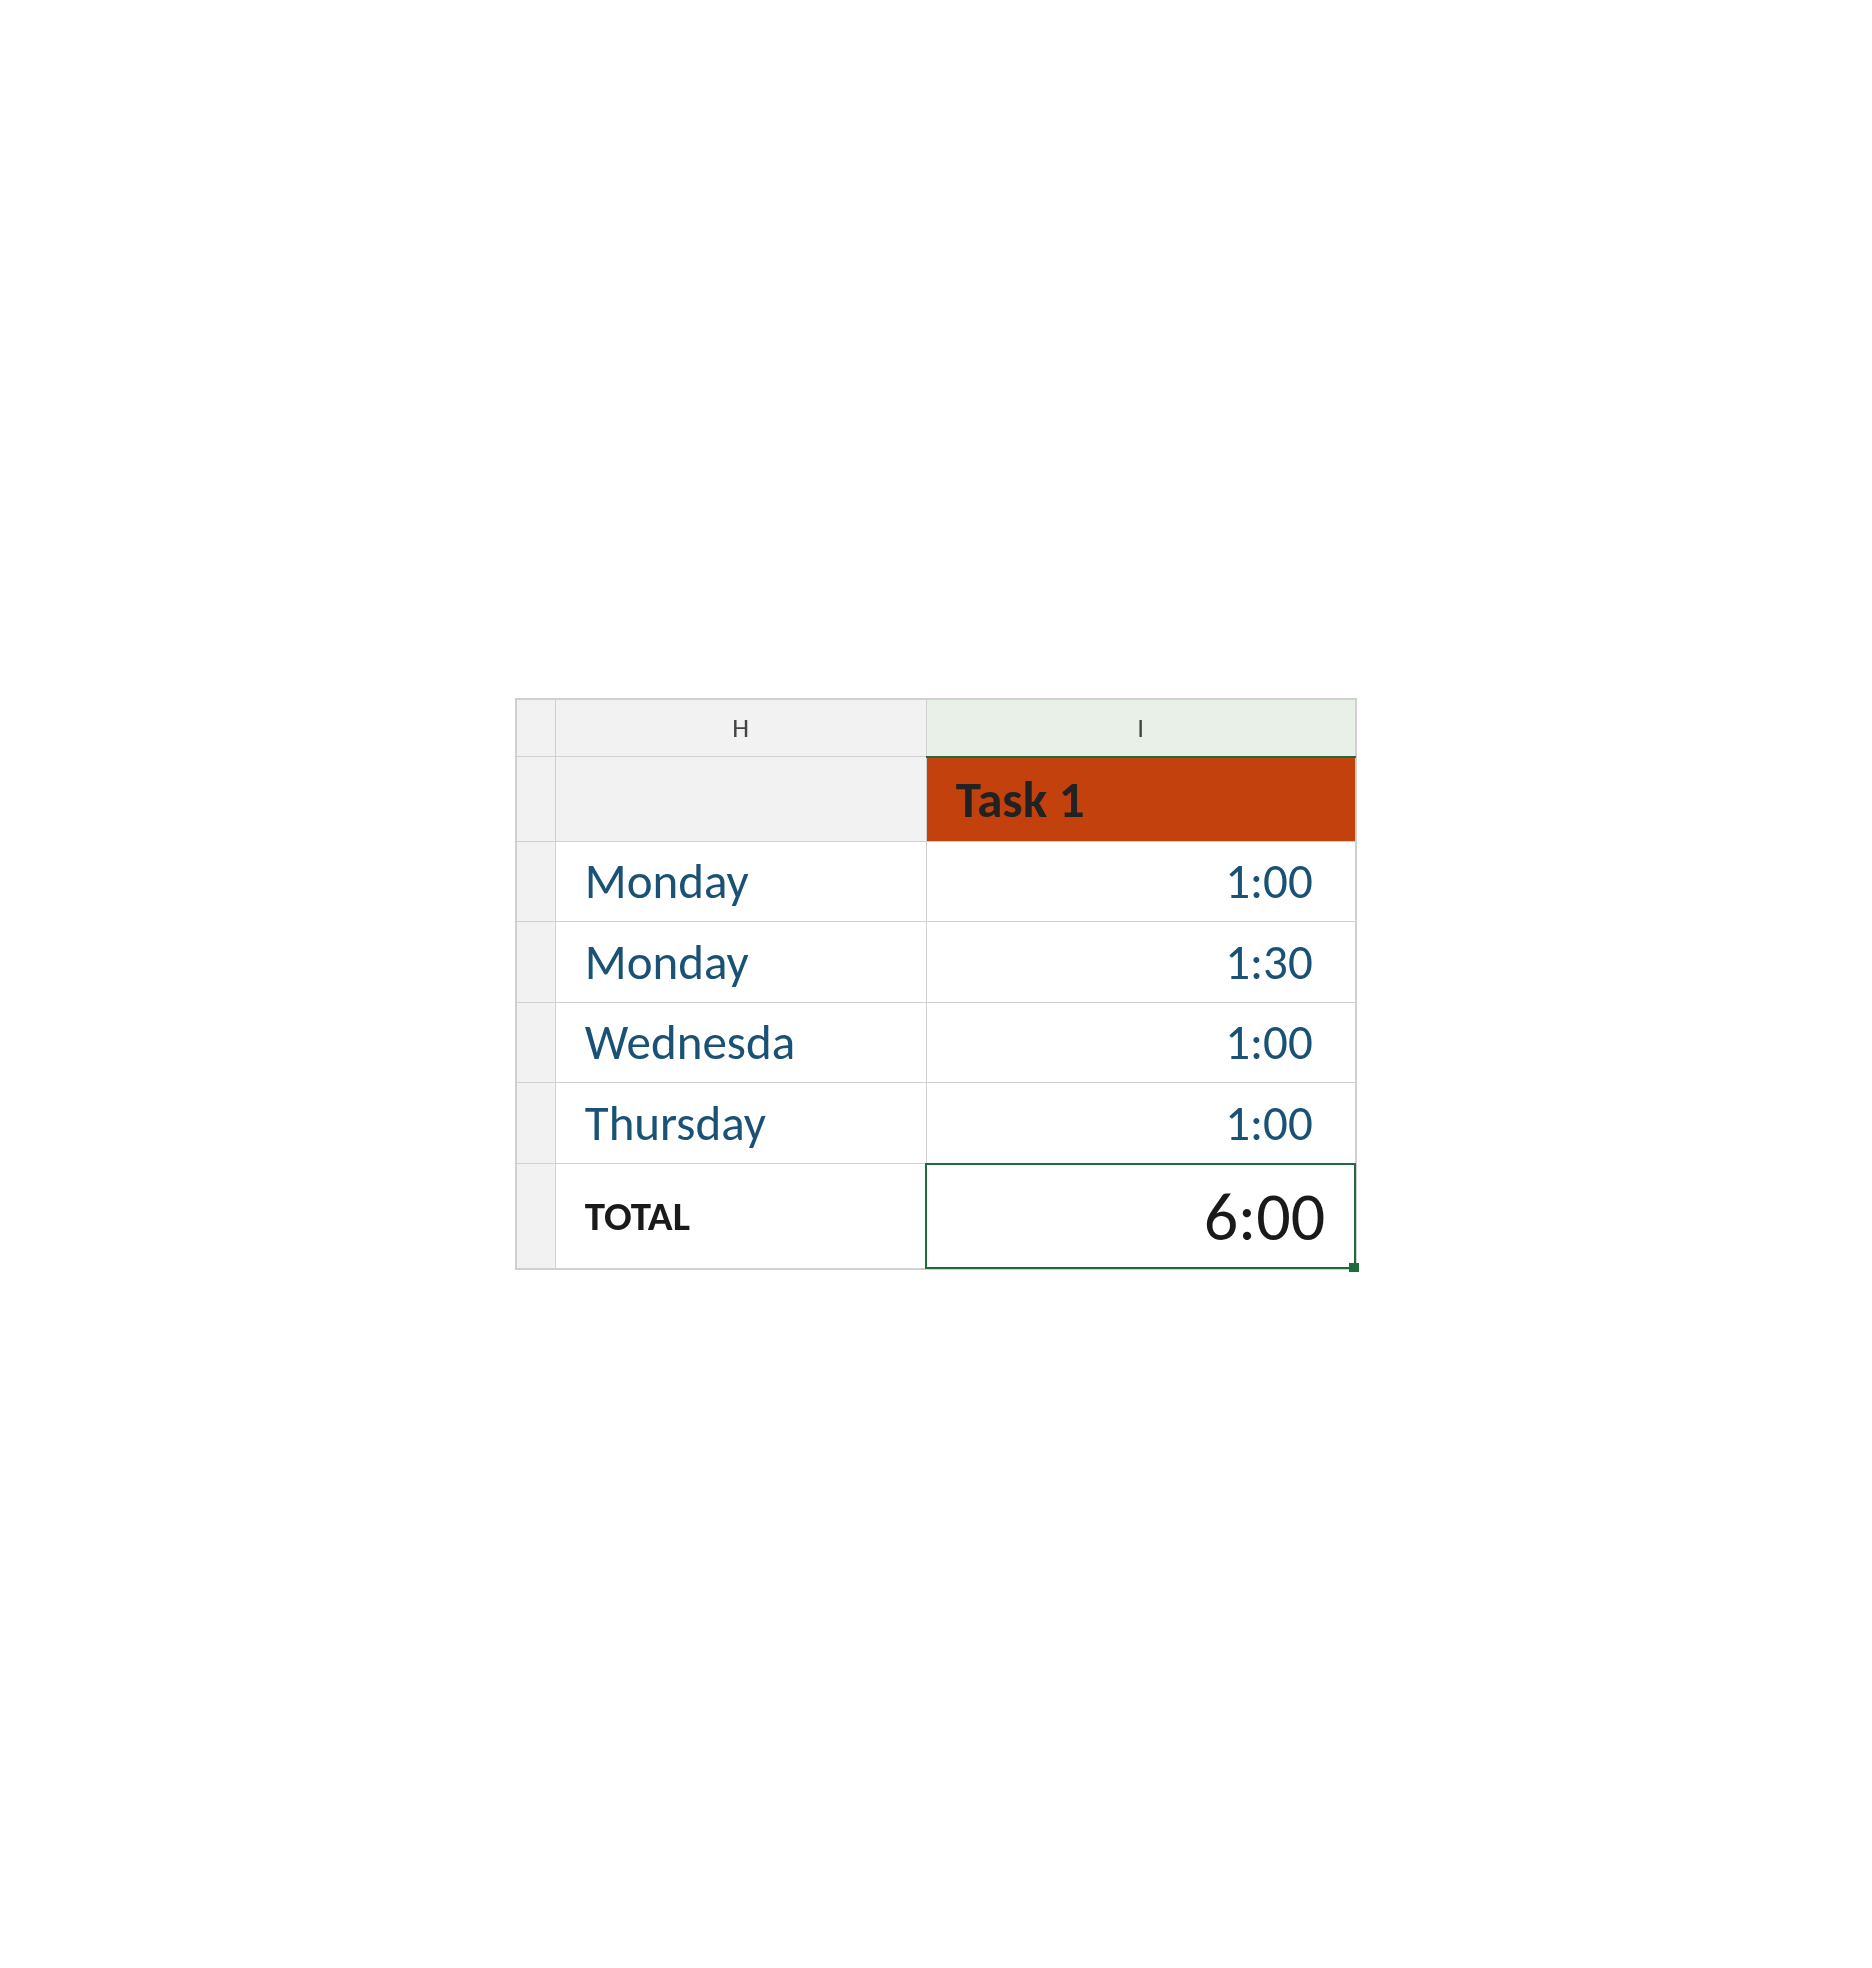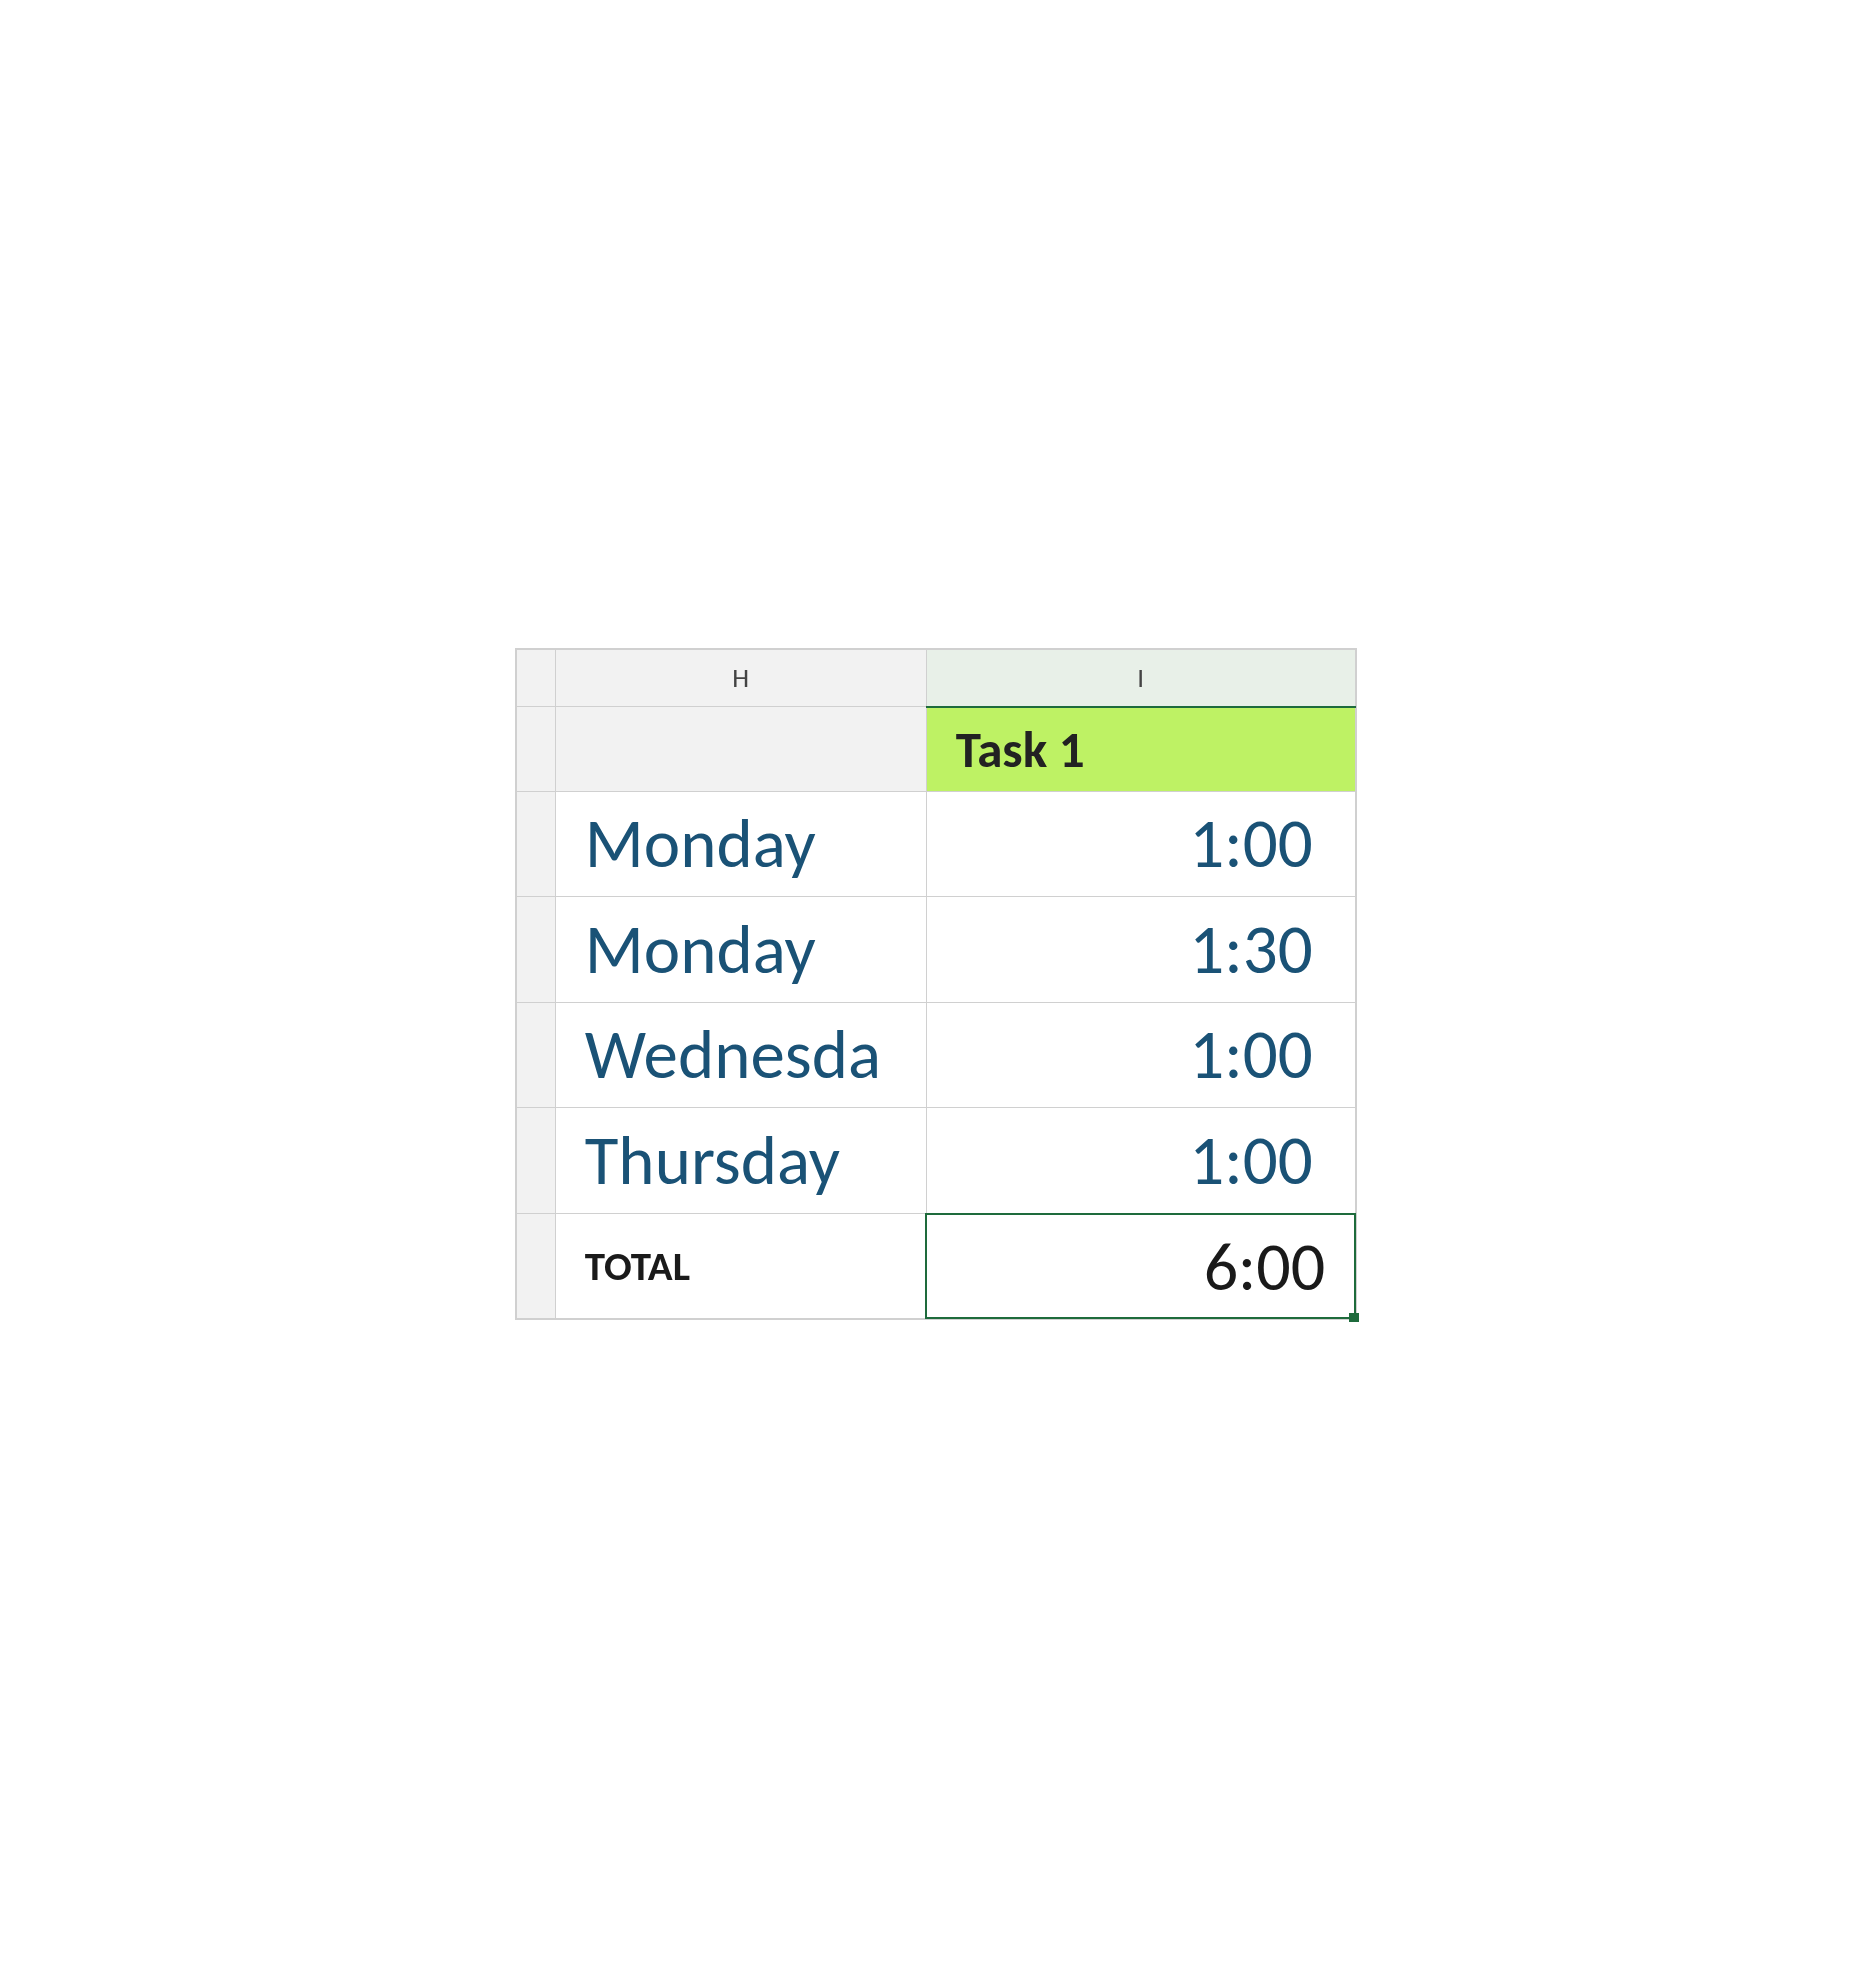--- a/index.html
+++ b/index.html
@@ -57,39 +57,39 @@
       width: 39px;
       text-align: center;
       color: #888;
       font-size: 15.6px;
     }
 
     
     td.cell {
       border: 1px solid #d0d0d0;
       padding: 9.8px 19.5px;
-      font-size: 69px;
+      font-size: 49px;
       vertical-align: middle;
     }
 
     td.cell-day {
       color: #1a5276;
       text-align: left;
       padding-left: 29px;
     }
 
     td.cell-time {
       color: #1a5276;
       text-align: right;
       padding-right: 42px;
     }
 
     
     .header-row td.cell-task {
-      background: #bef264;
+      background: #c2410c;
       font-size: 51px;
       font-weight: bold;
       color: #222;
       text-align: left;
       padding-left: 29px;
     }
 
     
     .total-row td.cell-day {
       font-size: 41px;

